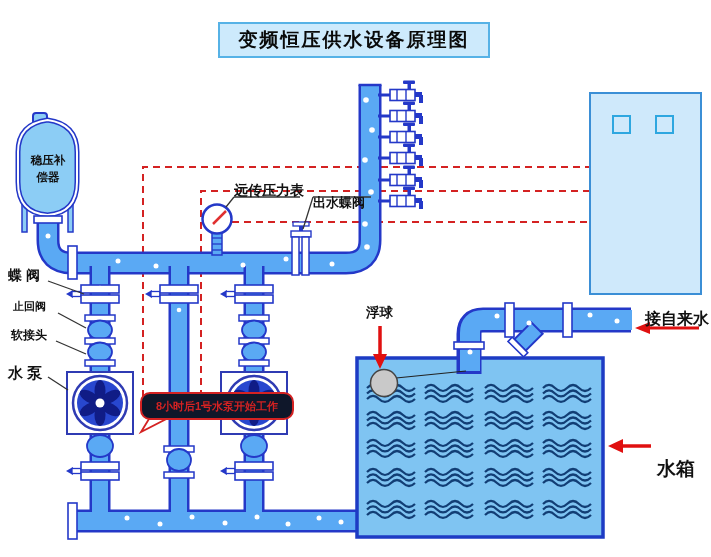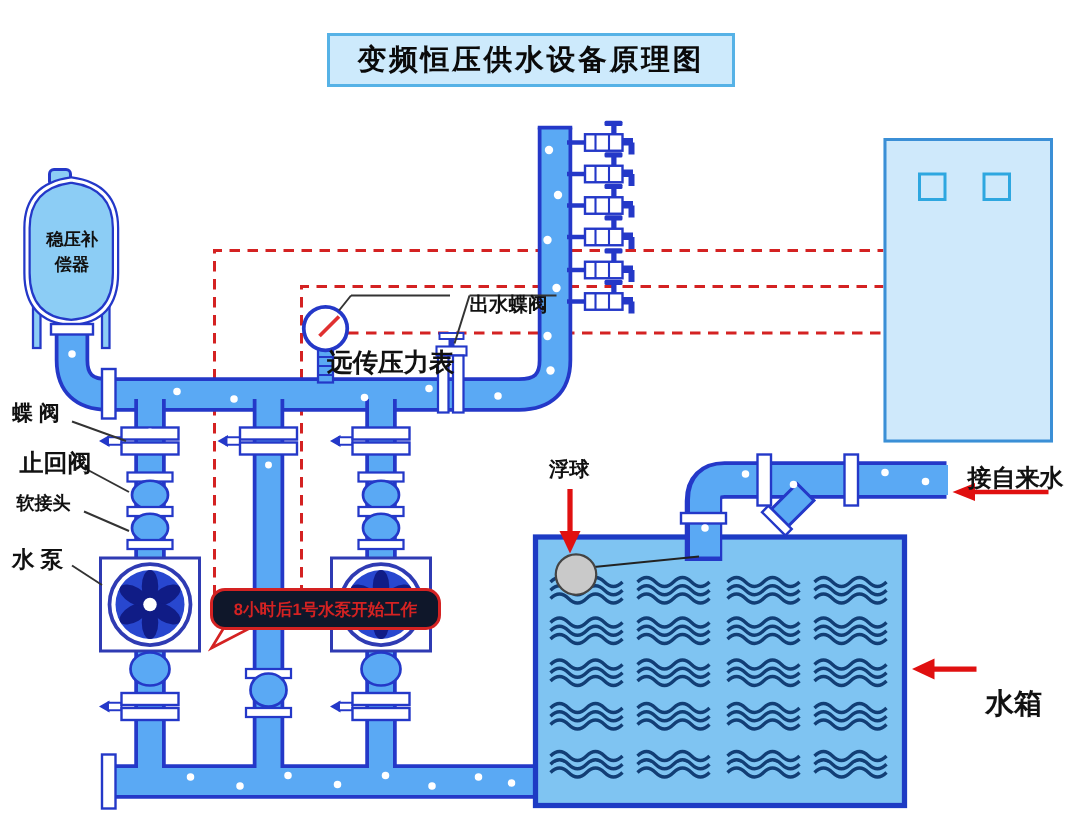--- a/index.html
+++ b/index.html
@@ -265,25 +265,25 @@
 
   <polygon points="152,414 172,416 141,432" fill="#ffffff" stroke="#d42222" stroke-width="1.8"></polygon>
 </svg>
 
 <div class="title-box">变频恒压供水设备原理图</div>
 
 <div class="comp-label">稳压补
 偿器</div>
 
 <div class="lbl" style="left:8px;top:267px;font-size:14px;">蝶 阀</div>
-<div class="lbl" style="left:13px;top:299px;font-size:16px;">止回阀</div>
+<div class="lbl" style="left:13px;top:299px;font-size:11px;">止回阀</div>
 <div class="lbl" style="left:11px;top:327px;font-size:12px;">软接头</div>
 <div class="lbl" style="left:8px;top:364px;font-size:15px;">水 泵</div>
 
-<div class="lbl" style="left:218px;top:182px;font-size:17px;margin-top:48px;">远传压力表</div>
+<div class="lbl" style="left:234px;top:182px;font-size:14px;">远传压力表</div>
 <div class="lbl" style="left:313px;top:182px;font-size:13px;margin-top:12px;">出水蝶阀</div>
 
 <div class="lbl" style="left:366px;top:304px;font-size:13.5px;">浮球</div>
 <div class="lbl" style="left:645px;top:309px;font-size:16px;">接自来水</div>
 <div class="lbl" style="left:657px;top:456px;font-size:19px;">水箱</div>
 
 <div class="cabinet">
   <div class="sq a"></div>
   <div class="sq b"></div>
 </div>

